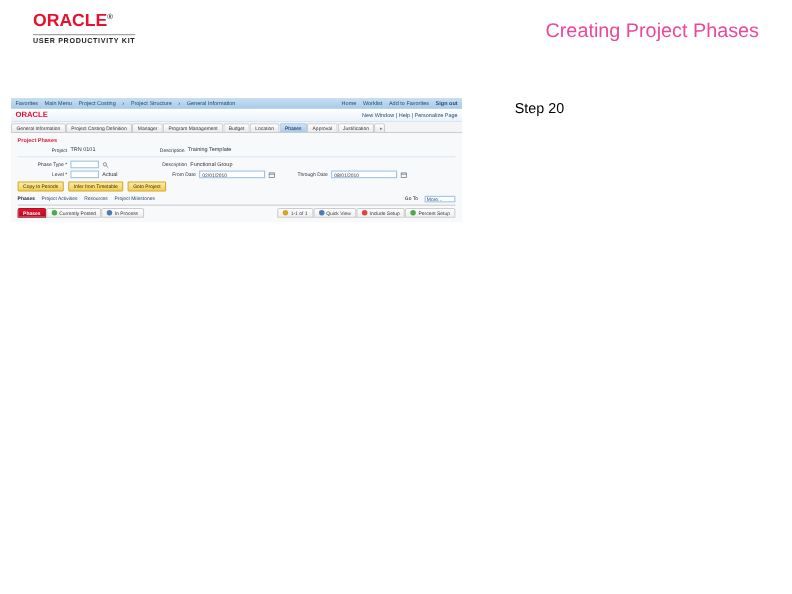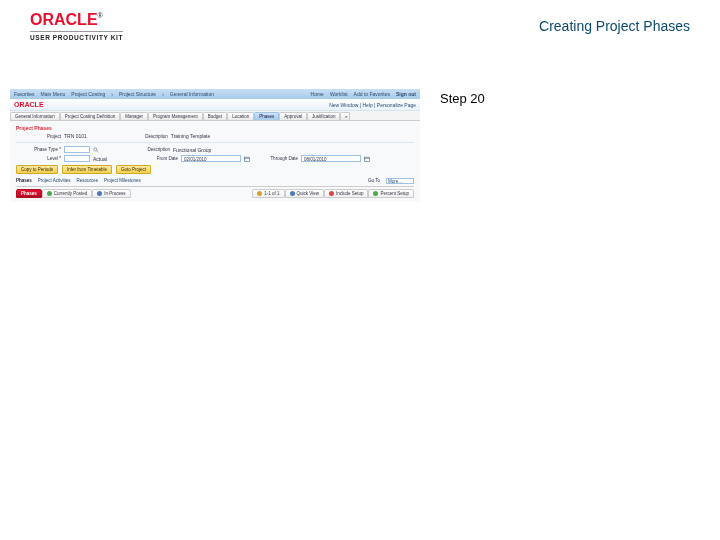--- a/index.html
+++ b/index.html
@@ -32,22 +32,22 @@
   .logo-sub {
     font-size: 6.5px;
     letter-spacing: 0.6px;
     color: #222;
     border-top: 1px solid #999;
     margin-top: 3px;
     padding-top: 2px;
     font-weight: bold;
   }
   .page-title {
-    font-size: 14px;
-    color: #0c4a6e;
+    font-size: 18px;
+    color: #ec4899;
     margin-top: 6px;
   }
   .main {
     display: flex;
     width: 720px;
     padding: 40px 20px 0 10px;
     gap: 20px;
   }
   .screenshot-area {
     width: 410px;
@@ -162,20 +162,21 @@
     font-weight:bold;
   }
   .bt .bticon { width:5px; height:5px; display:inline-block; border-radius:50%; }
   .bticon.g { background:#4aab4a; }
   .bticon.b { background:#4a7aba; }
   .bticon.y { background:#d6a32a; }
   .bticon.r { background:#d44; }
   .instruction-area {
     flex: 1;
     padding-top: 2px;
+    margin-left: 28px;
   }
   .step-label {
     font-size: 13px;
     margin-bottom: 28px;
   }
   .instruction {
     font-size: 13px;
     line-height: 1.4;
   }
   .instruction .bold { font-weight: bold; }

